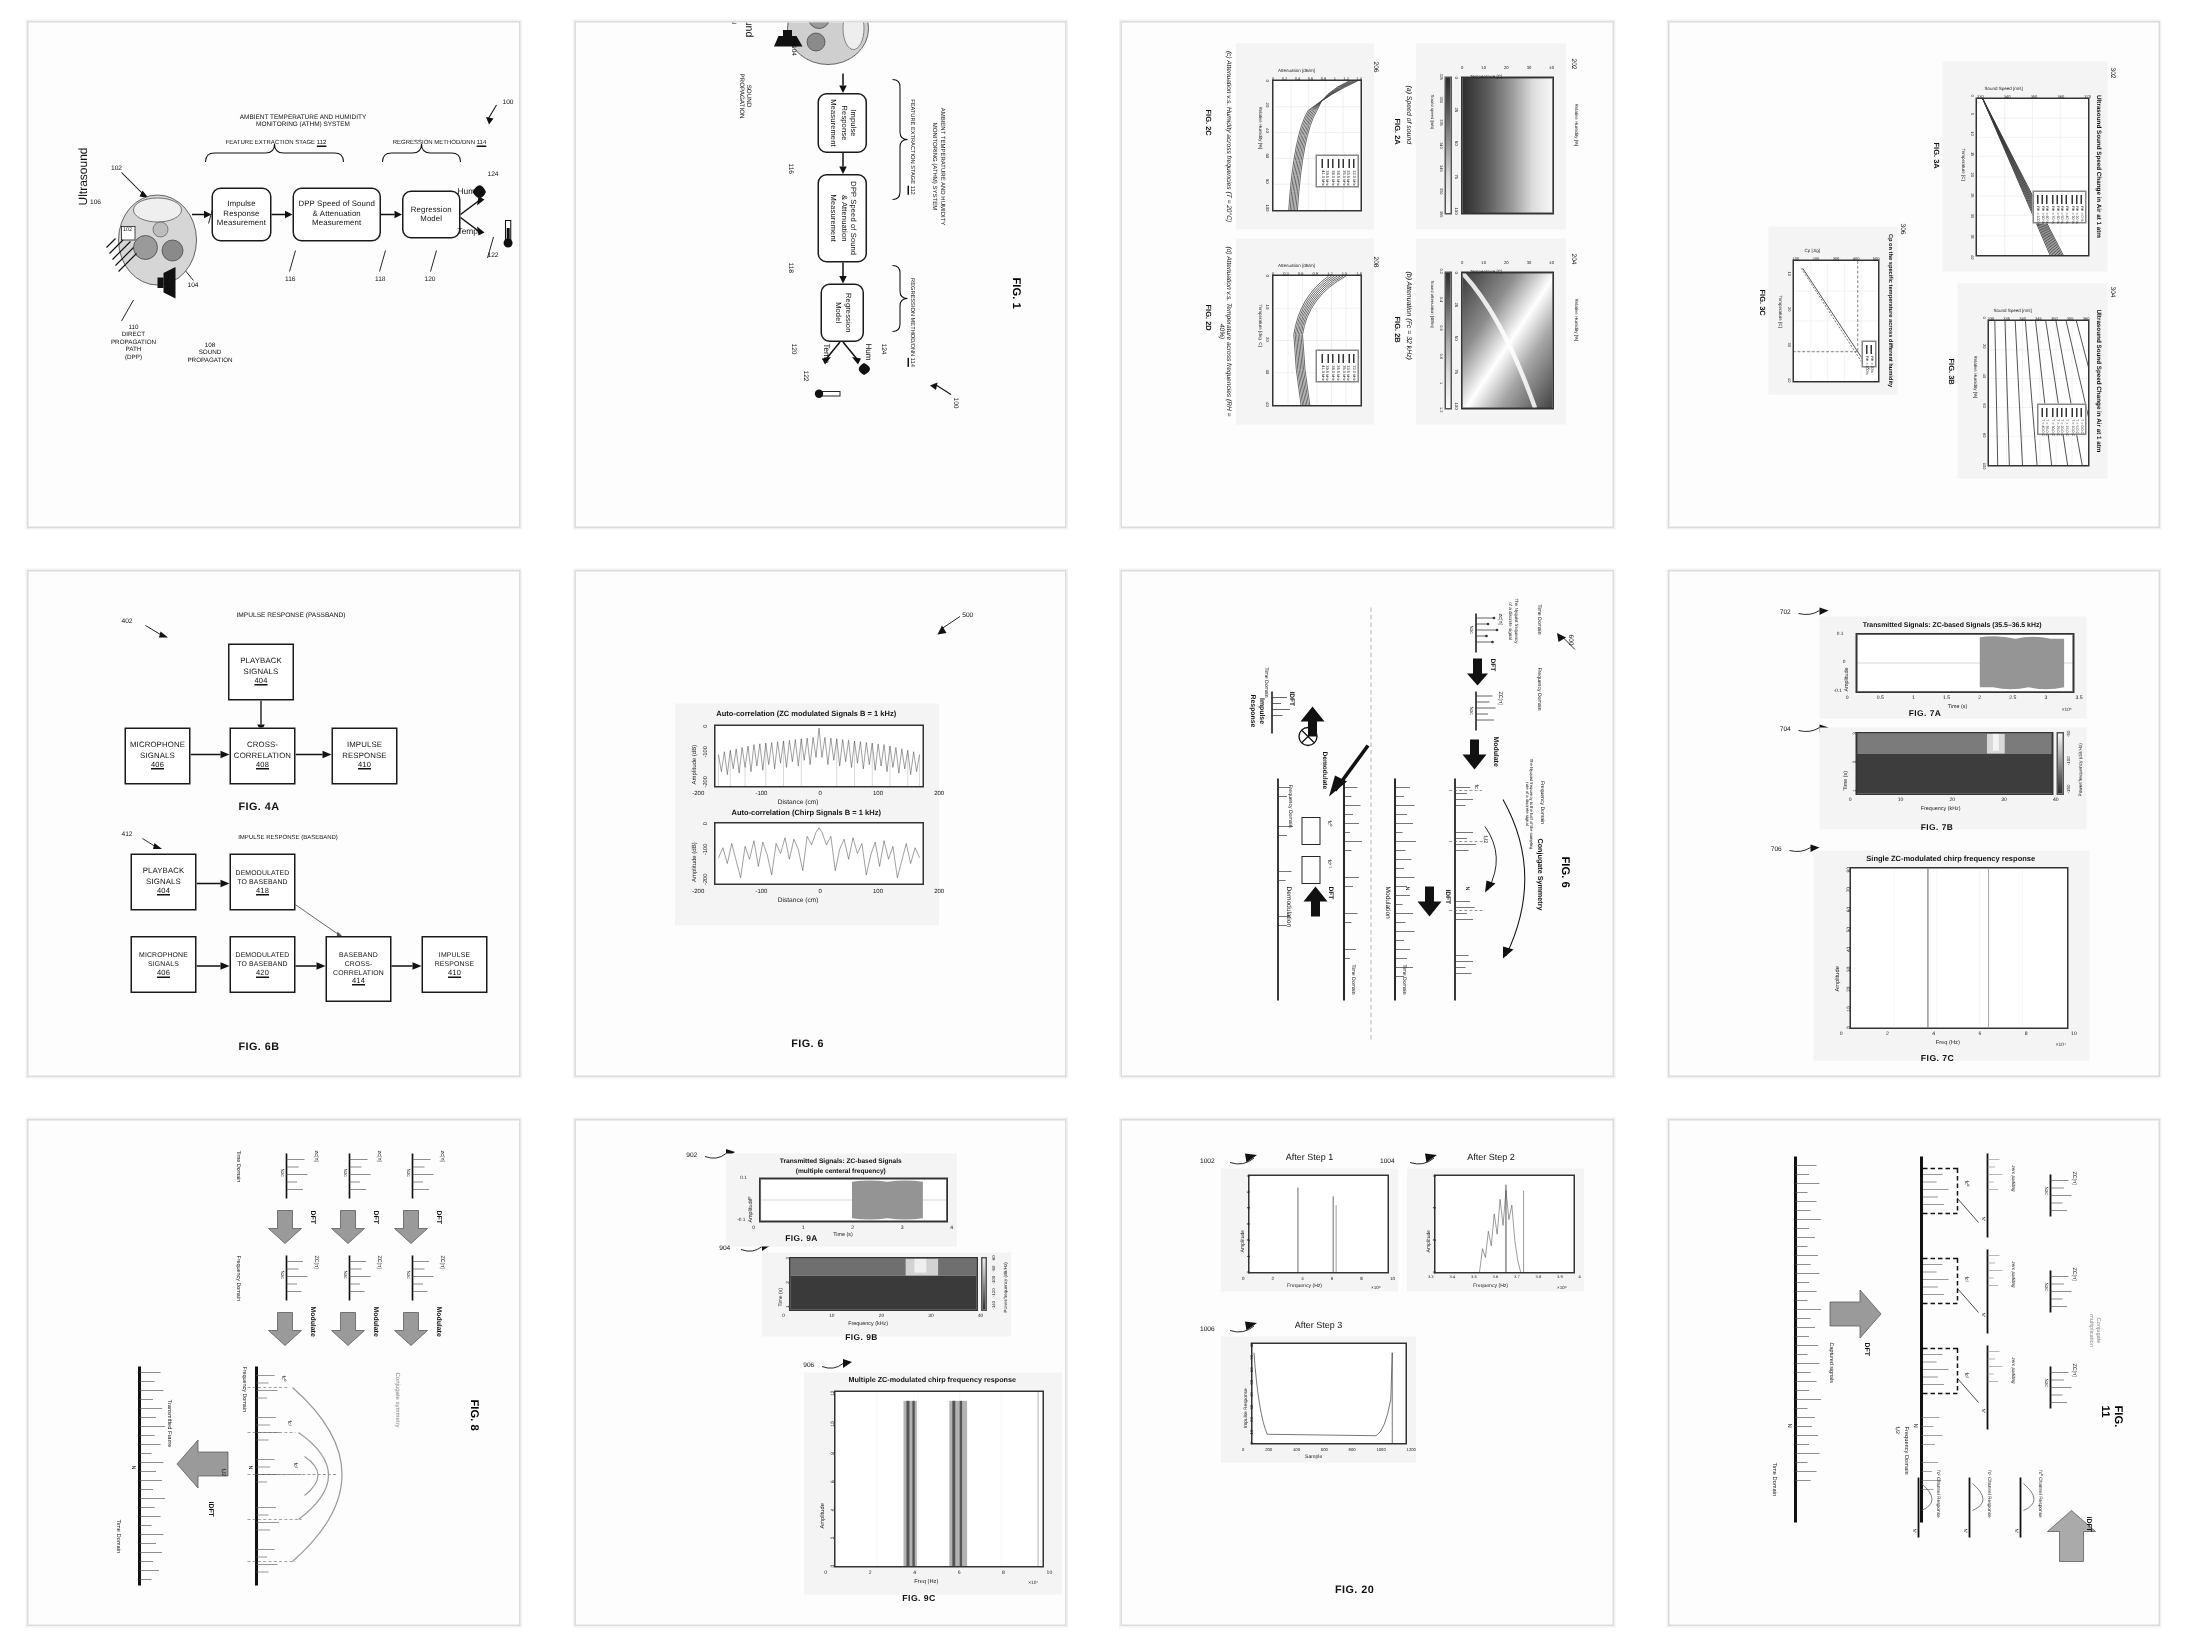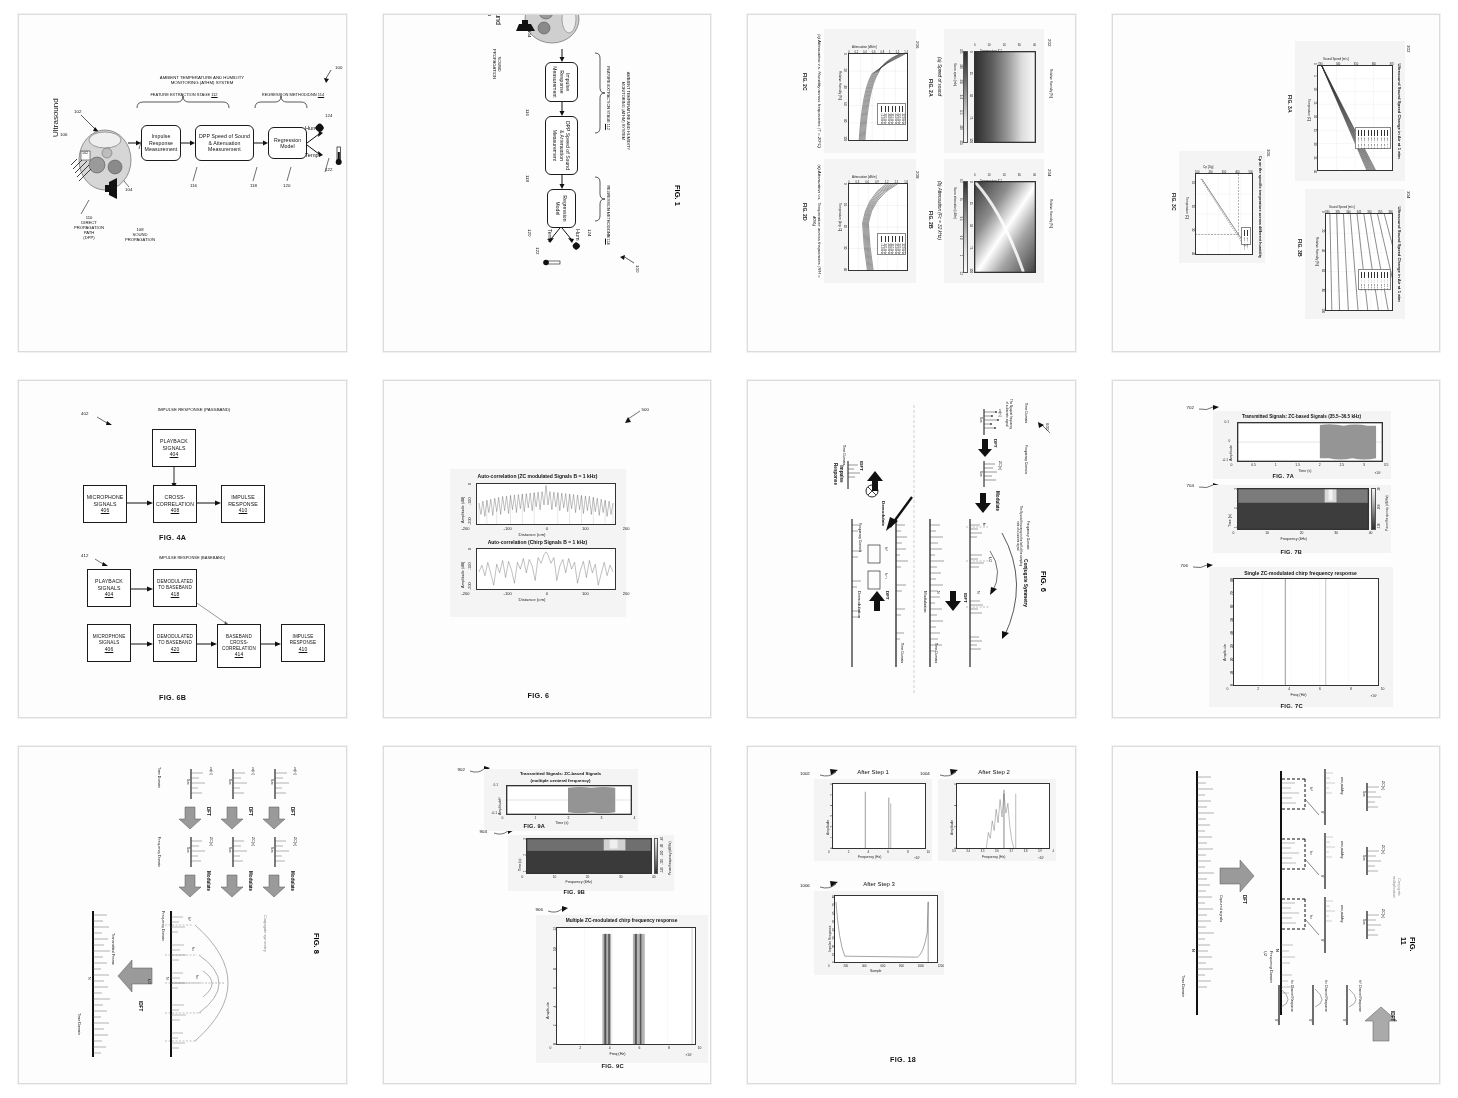--- a/index.html
+++ b/index.html
@@ -1474,21 +1474,21 @@
           <span>10</span>
           <span>20</span>
           <span>30</span>
           <span>40</span>
           <span>50</span>
           <span>60</span>
           <span>70</span>
           <span>80</span>
       </div>
 
-      <div class="cap" style="left:142px;top:308px;">FIG. 18</div>
+      <div class="cap" style="left:142px;top:308px;">FIG. 20</div>
     </div>
   </div>
 
   <div class="page">
     <div class="inner">
       <div class="rot90" style="left:304px;top:16px;width:300px;height:262px;transform:rotate(90deg);">
         <svg class="ov">
 
           <g>
             <line x1="20" y1="50" x2="48" y2="50" stroke="#111" stroke-width="1.2"></line>

